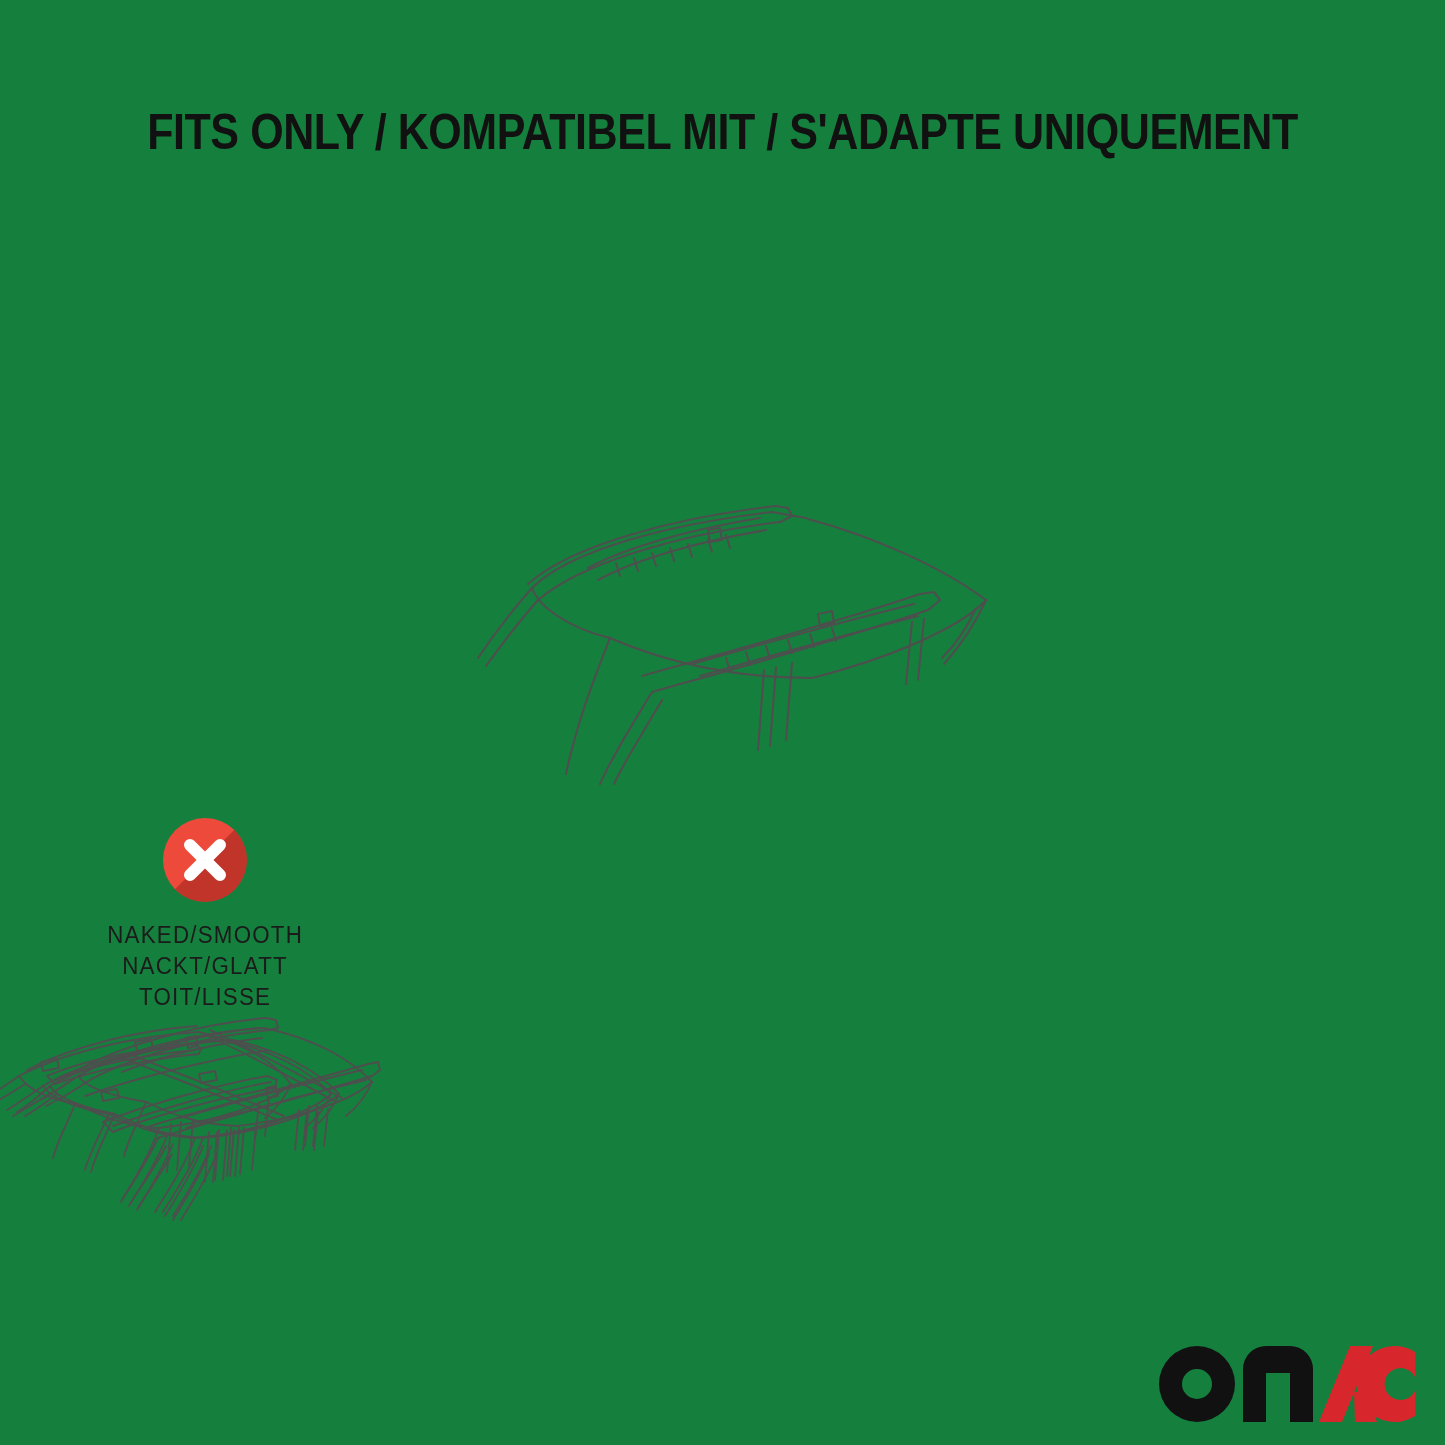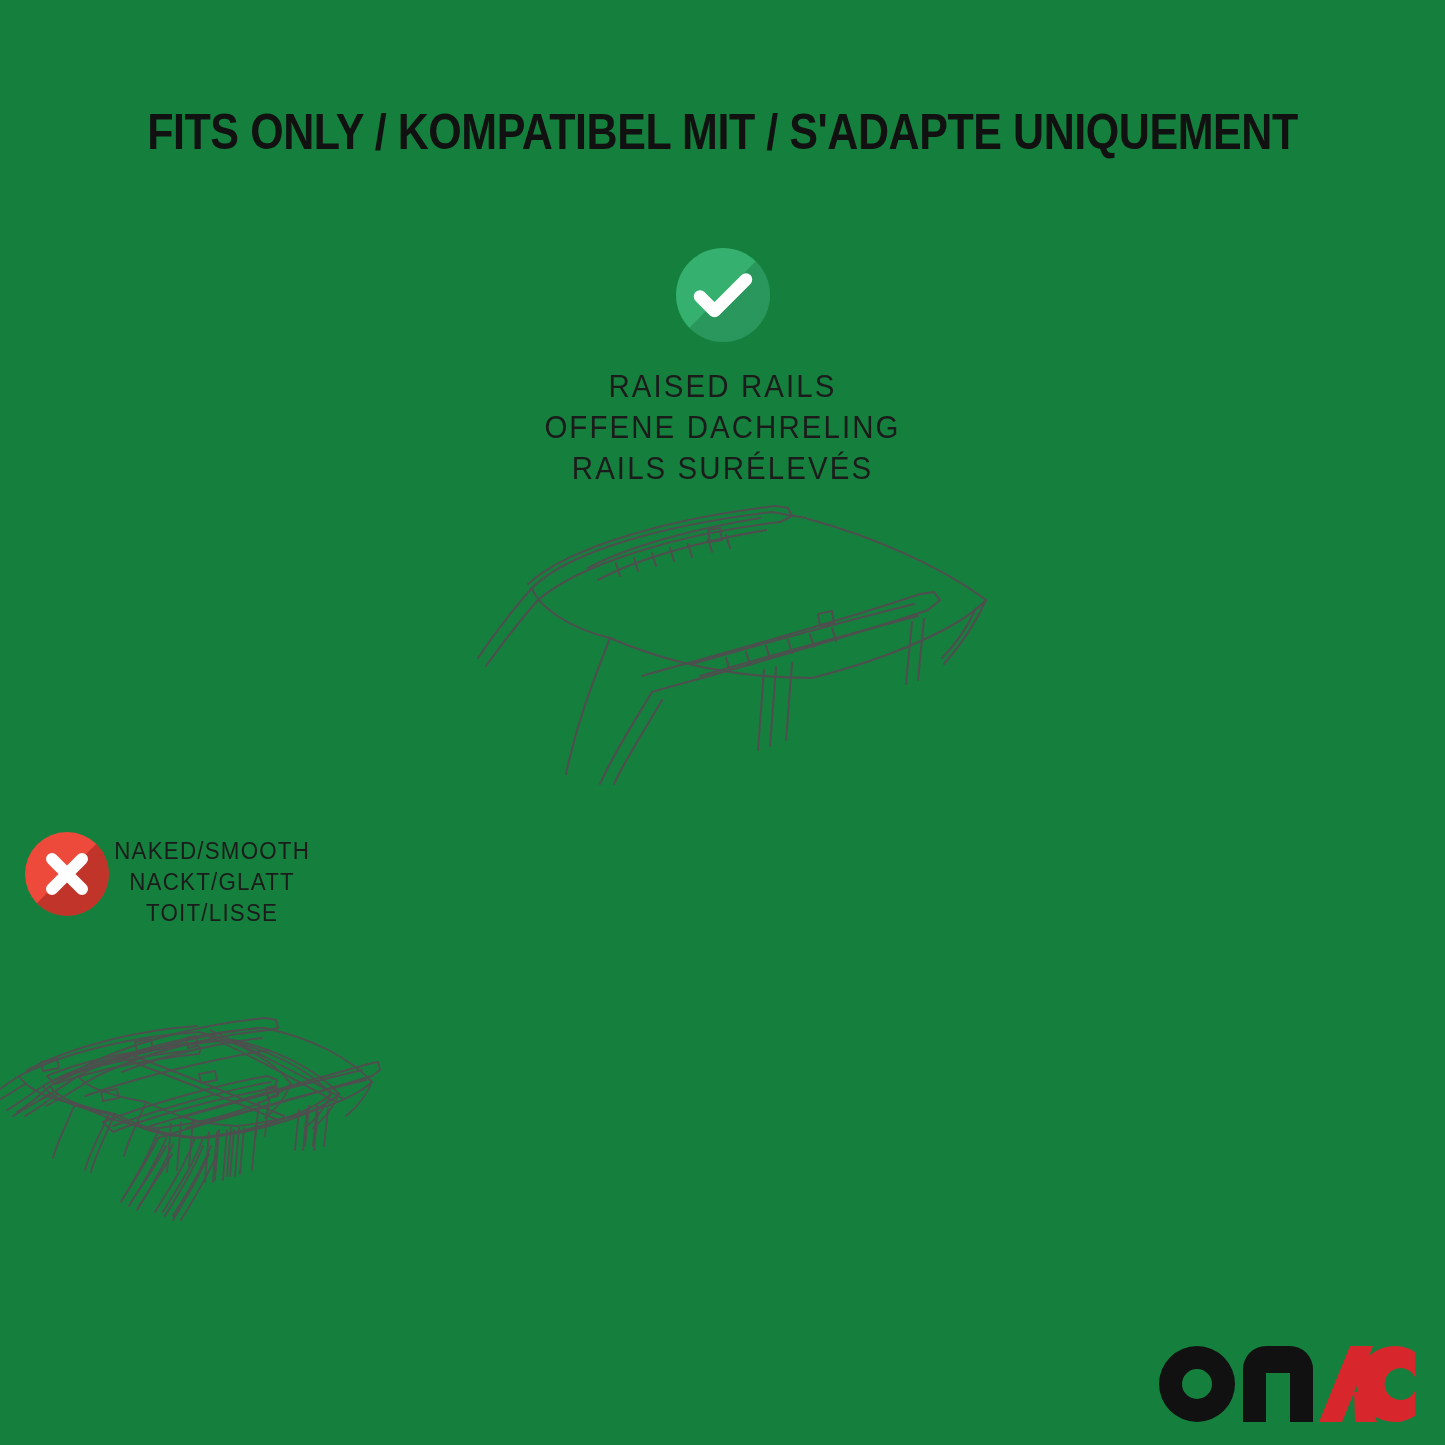--- a/index.html
+++ b/index.html
@@ -119,20 +119,21 @@
     position: absolute;
     left: 0;
     top: 818px;
     width: 1445px;
     height: 440px;
   }
   .col {
     position: absolute;
     top: 0;
     display: flex;
+    flex-direction: column;
     align-items: center;
   }
   .col .caption {
     margin-top: 18px;
     font-size: 23.5px;
     line-height: 31px;
     letter-spacing: 1.3px;
     transform: scaleX(0.95);
   }
   .col-1 { left: 25px;   width: 360px; }
@@ -161,35 +162,20 @@
   }
   .logo svg { display: block; width: 100%; height: 100%; }
 </style>
 </head>
 <body>
 
 <div class="page">
 
   <div class="title">FITS ONLY / KOMPATIBEL MIT / S'ADAPTE UNIQUEMENT</div>
 
-  <div class="ok-block">
-
-    <span class="badge ok">
-      <span class="shade"></span>
-      <svg viewBox="0 0 94 94" aria-hidden="true">
-        <path d="M24 48.5 L38.5 63 L70 31.5" fill="none" stroke="#ffffff" stroke-width="12.5" stroke-linecap="round" stroke-linejoin="round"></path>
-      </svg>
-    </span>
-
-    <div class="caption ok-caption">
-      <div>RAISED RAILS</div>
-      <div>OFFENE DACHRELING</div>
-      <div>RAILS SURÉLEVÉS</div>
-    </div>
-  </div>
 
   <div class="hero-img">
     <svg viewBox="0 0 610 300" aria-hidden="true">
       <g fill="none" stroke="#4e4e4e" stroke-width="2.1" stroke-linecap="round" stroke-linejoin="round">
 
         <path d="M112 100 C150 62 250 36 352 24 L386 30"></path>
         <path d="M388 31 C452 48 520 78 566 112"></path>
         <path d="M566 112 C540 140 470 170 392 190"></path>
         <path d="M190 150 C250 176 320 190 392 190"></path>
         <path d="M112 100 C118 118 148 140 190 150"></path>

